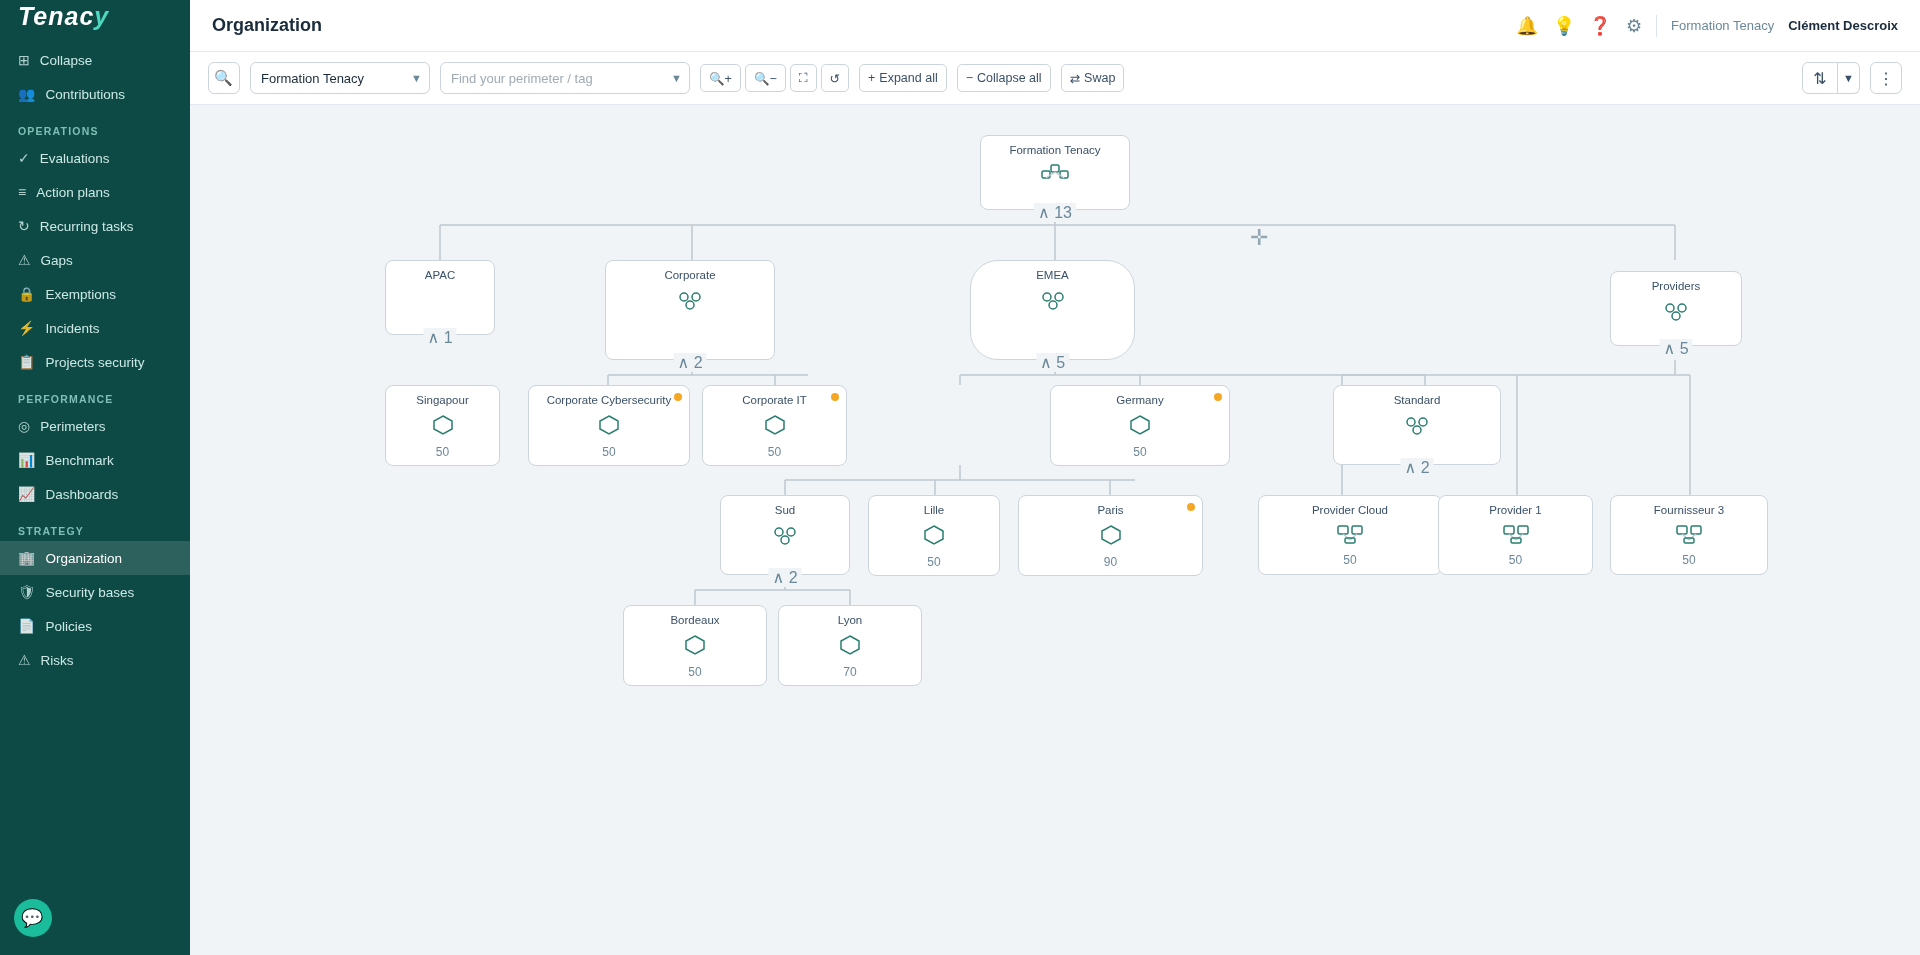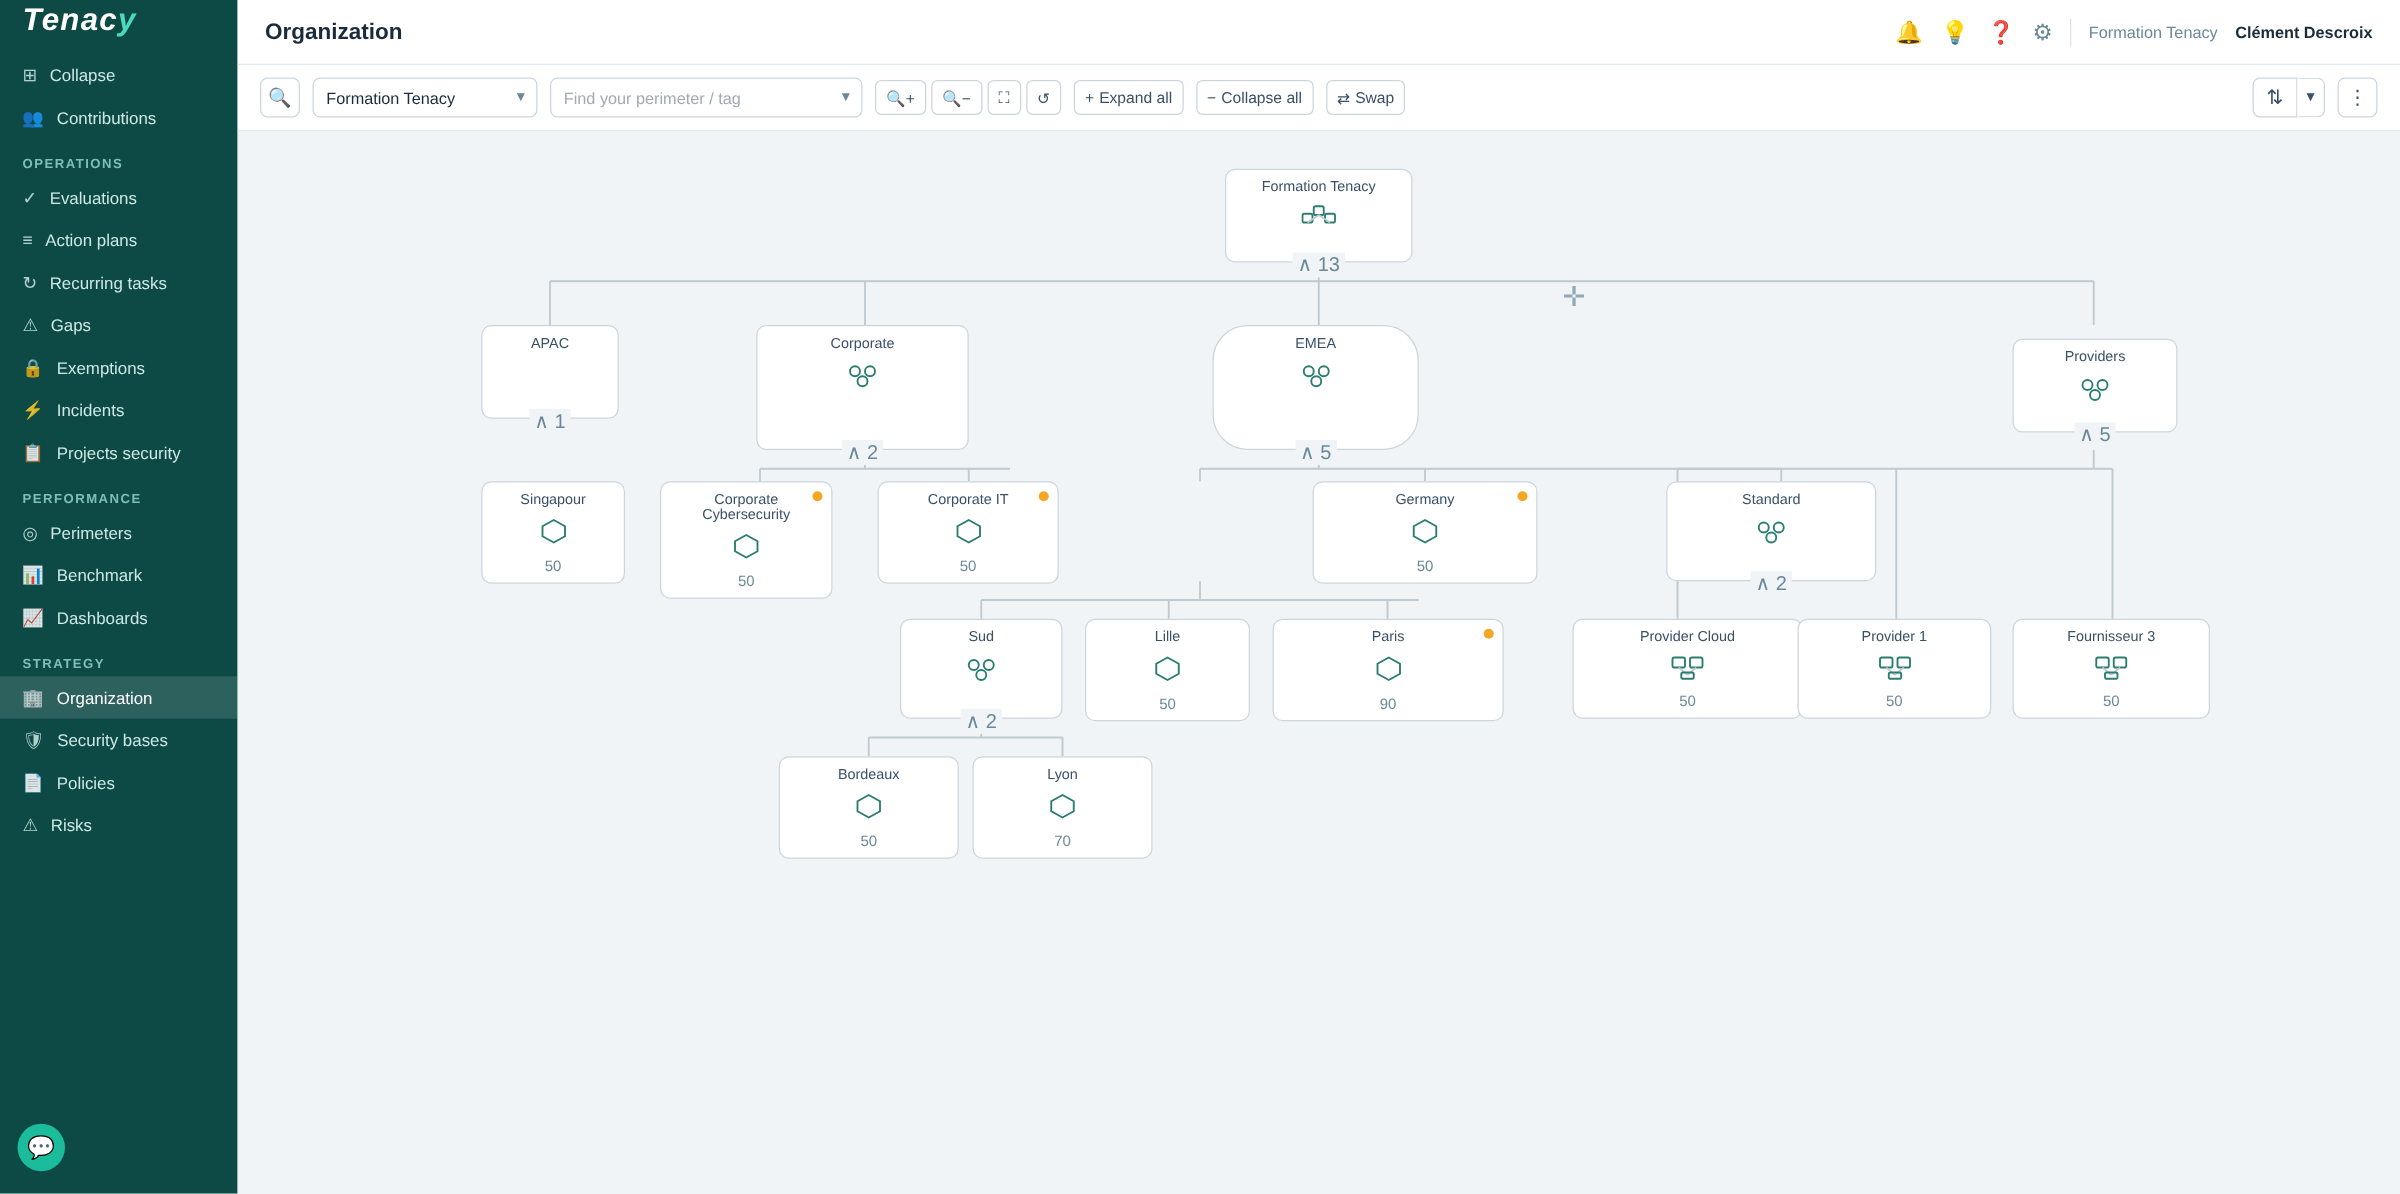--- a/index.html
+++ b/index.html
@@ -494,21 +494,21 @@
     <div class="org-node" style="left:195px;top:280px;width:115px;min-height:80px;">
       <span class="node-label">Singapour</span>
       <span class="node-icon">
         <svg width="22" height="22" viewBox="0 0 22 22">
             <polygon points="11,2 20,7 20,15 11,20 2,15 2,7" fill="none" stroke="#2a7d6f" stroke-width="1.5"></polygon>
           </svg>
       </span>
       <span class="node-score">50</span>
     </div>
 
-    <div class="org-node" style="left:338px;top:280px;width:138px;min-height:80px;">
+    <div class="org-node" style="left:338px;top:280px;width:162px;min-height:80px;">
       <div class="dot-orange"></div>
       <span class="node-label">Corporate Cybersecurity</span>
       <span class="node-icon">
         <svg width="22" height="22" viewBox="0 0 22 22">
             <polygon points="11,2 20,7 20,15 11,20 2,15 2,7" fill="none" stroke="#2a7d6f" stroke-width="1.5"></polygon>
           </svg>
       </span>
       <span class="node-score">50</span>
     </div>
 

